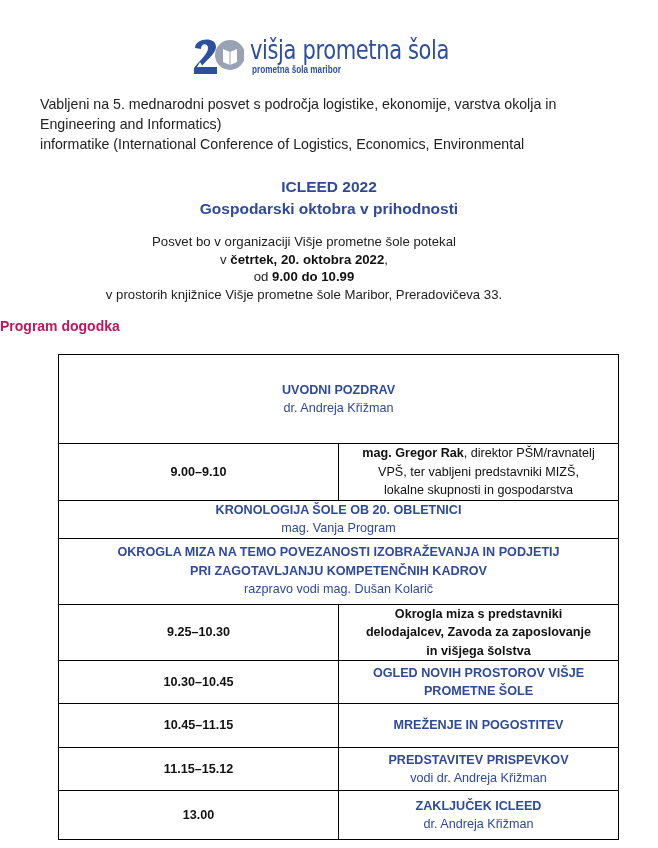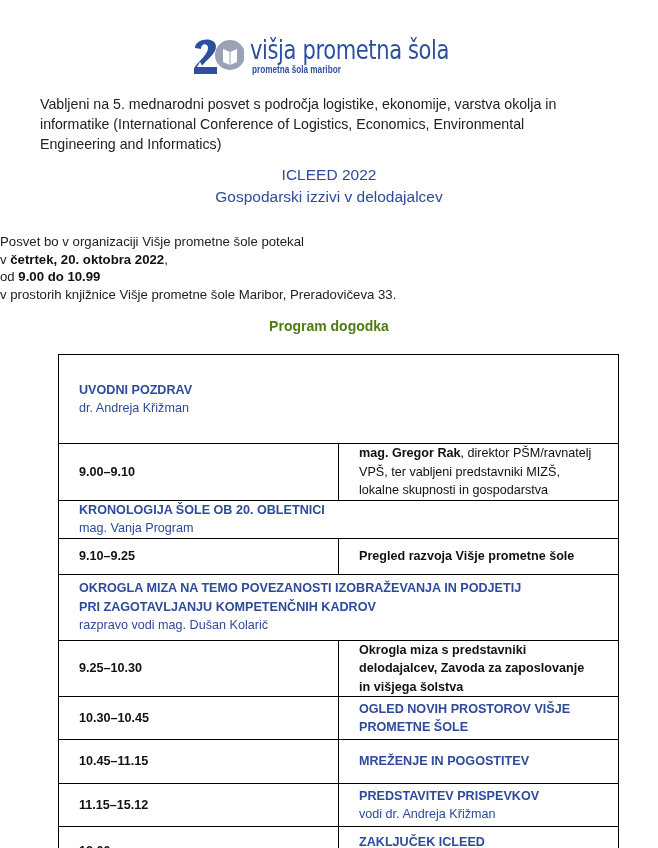--- a/index.html
+++ b/index.html
@@ -19,40 +19,40 @@
   .logo-sub {
     position: absolute; left: 60px; top: 30px;
     font-size: 10px; color: #2d4fa0; font-weight: bold;
     transform: scaleX(0.82); transform-origin: left top; white-space: nowrap;
   }
   .intro {
     position: absolute; left: 40px; width: 578px; top: 94px;
     text-align: left; font-size: 14.2px; line-height: 20px; color: #222;
   }
   .conf-title {
-    position: absolute; left: 0; width: 658px; top: 164px;
+    position: absolute; left: 0; width: 658px; top: 176px;
     text-align: center; font-size: 15.5px; line-height: 22px;
-    color: #2e4a9a; font-weight: normal;
+    color: #2e4a9a; font-weight: bold;
   }
   .details {
     position: absolute; left: 0; width: 608px; top: 233px;
-    text-align: left; font-size: 13.2px; line-height: 17.5px; color: #222;
+    text-align: center; font-size: 13.2px; line-height: 17.5px; color: #222;
   }
   .details b { font-weight: bold; color: #111; }
   .program-heading {
     position: absolute; left: 0; width: 658px; top: 318px;
-    text-align: center; font-size: 14px; font-weight: bold; color: #4d7c0f;
+    text-align: left; font-size: 14px; font-weight: bold; color: #be185d;
   }
   table.program {
     position: absolute; left: 58px; top: 354px; width: 561px;
     border-collapse: collapse; table-layout: fixed;
     font-size: 12.6px;
   }
   table.program td {
-    border: 1.5px solid #000; padding: 0 20px; 
+    border: 1.5px solid #000; padding: 0 20px; text-align: center;
     vertical-align: middle; line-height: 18.5px;
   }
   td.time { width: 75px; font-weight: bold; color: #111; }
   .blue-h { color: #2e4a9a; font-weight: bold; }
   .blue-i { color: #2e4a9a; }
   .dark { color: #111; }
   .dark-b { color: #111; font-weight: bold; }
 </style>
 </head>
 <body>
@@ -64,27 +64,27 @@
     <path d="M31 15 L38 18 L45 15 L45 28 L38 31 L31 28 Z" fill="#ffffff"></path>
     <line x1="38" y1="18" x2="38" y2="31" stroke="#9aa3b5" stroke-width="1"></line>
     <polygon points="5,33 8,28 11,33" fill="#ffffff"></polygon>
   </svg>
   <div class="logo-title">višja prometna šola</div>
   <div class="logo-sub">prometna šola maribor</div>
 </div>
 
 <div class="intro">
   <div>Vabljeni na 5. mednarodni posvet s področja logistike, ekonomije, varstva okolja in</div>
+  <div>Engineering and Informatics)</div>
   <div>informatike (International Conference of Logistics, Economics,  Environmental</div>
-  <div>Engineering and Informatics)</div>
 </div>
 
 <div class="conf-title">
   <div>ICLEED 2022</div>
-  <div>Gospodarski izzivi v delodajalcev</div>
+  <div>Gospodarski oktobra v prihodnosti</div>
 </div>
 
 <div class="details">
   <div>Posvet bo v organizaciji  Višje prometne šole potekal</div>
   <div><span>v </span><b>četrtek, 20. oktobra 2022</b><span>,</span></div>
   <div><span>od </span><b>9.00 do 10.99</b></div>
   <div>v prostorih knjižnice Višje prometne šole Maribor, Preradovičeva 33.</div>
 </div>
 
 <div class="program-heading">Program dogodka</div>
@@ -99,24 +99,20 @@
     </tr>
     <tr style="height:45px">
       <td class="time">9.00–9.10</td>
       <td class="dark"><b>mag. Gregor Rak</b><span>, direktor PŠM/ravnatelj VPŠ, ter vabljeni predstavniki MIZŠ, lokalne skupnosti in gospodarstva</span></td>
     </tr>
     <tr style="height:36px">
       <td colspan="2">
         <div class="blue-h">KRONOLOGIJA ŠOLE OB 20. OBLETNICI</div>
         <div class="blue-i">mag. Vanja Program</div>
       </td>
-    </tr>
-    <tr style="height:36px">
-      <td class="time">9.10–9.25</td>
-      <td class="dark-b">Pregled razvoja Višje prometne šole</td>
     </tr>
     <tr style="height:66px">
       <td colspan="2">
         <div class="blue-h">OKROGLA MIZA NA TEMO POVEZANOSTI IZOBRAŽEVANJA IN PODJETIJ</div>
         <div class="blue-h">PRI ZAGOTAVLJANJU KOMPETENČNIH KADROV</div>
         <div class="blue-i">razpravo vodi mag. Dušan Kolarič</div>
       </td>
     </tr>
     <tr style="height:51px">
       <td class="time">9.25–10.30</td>

